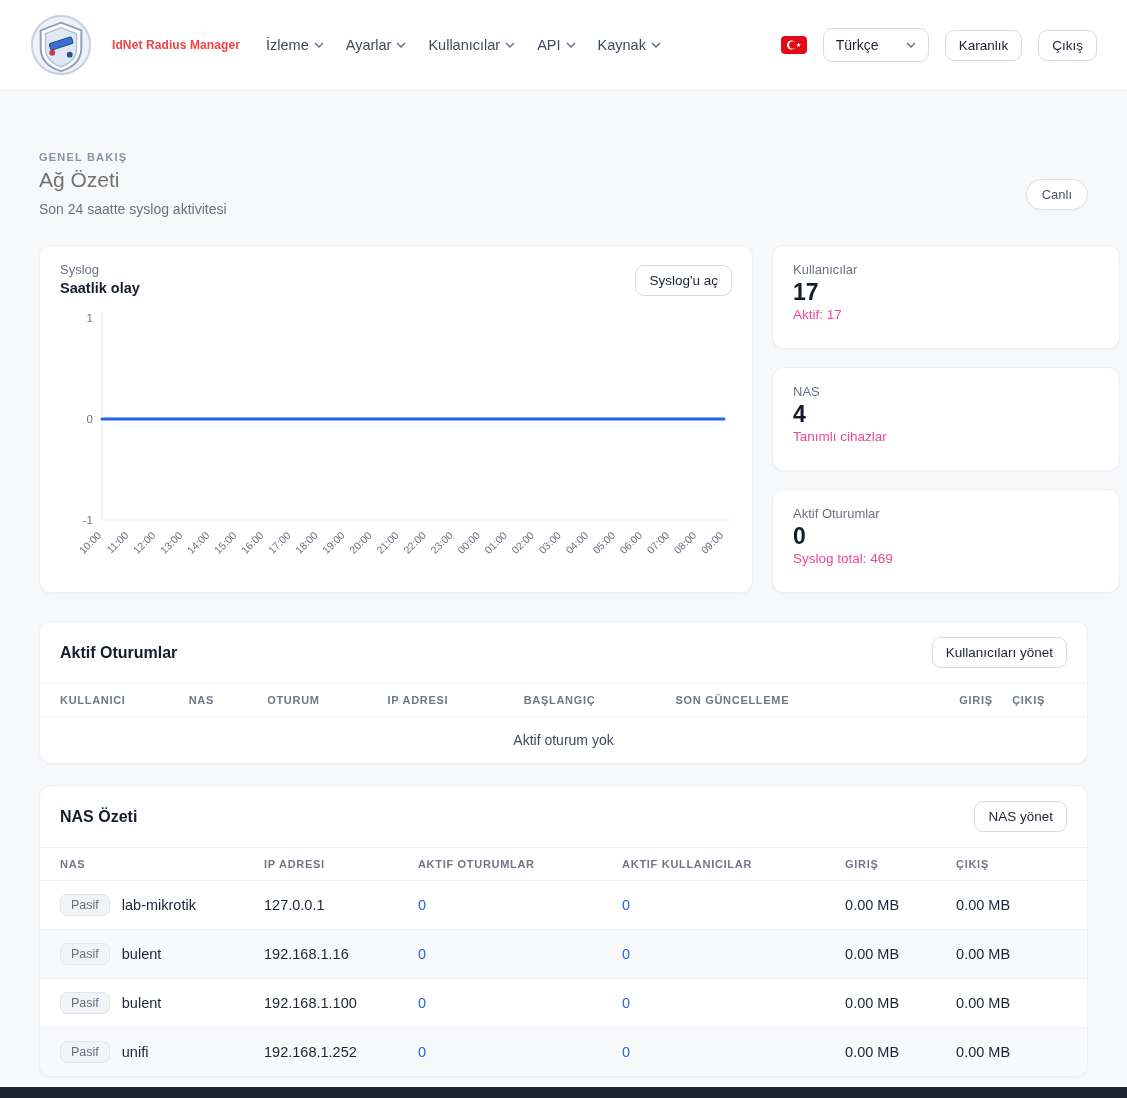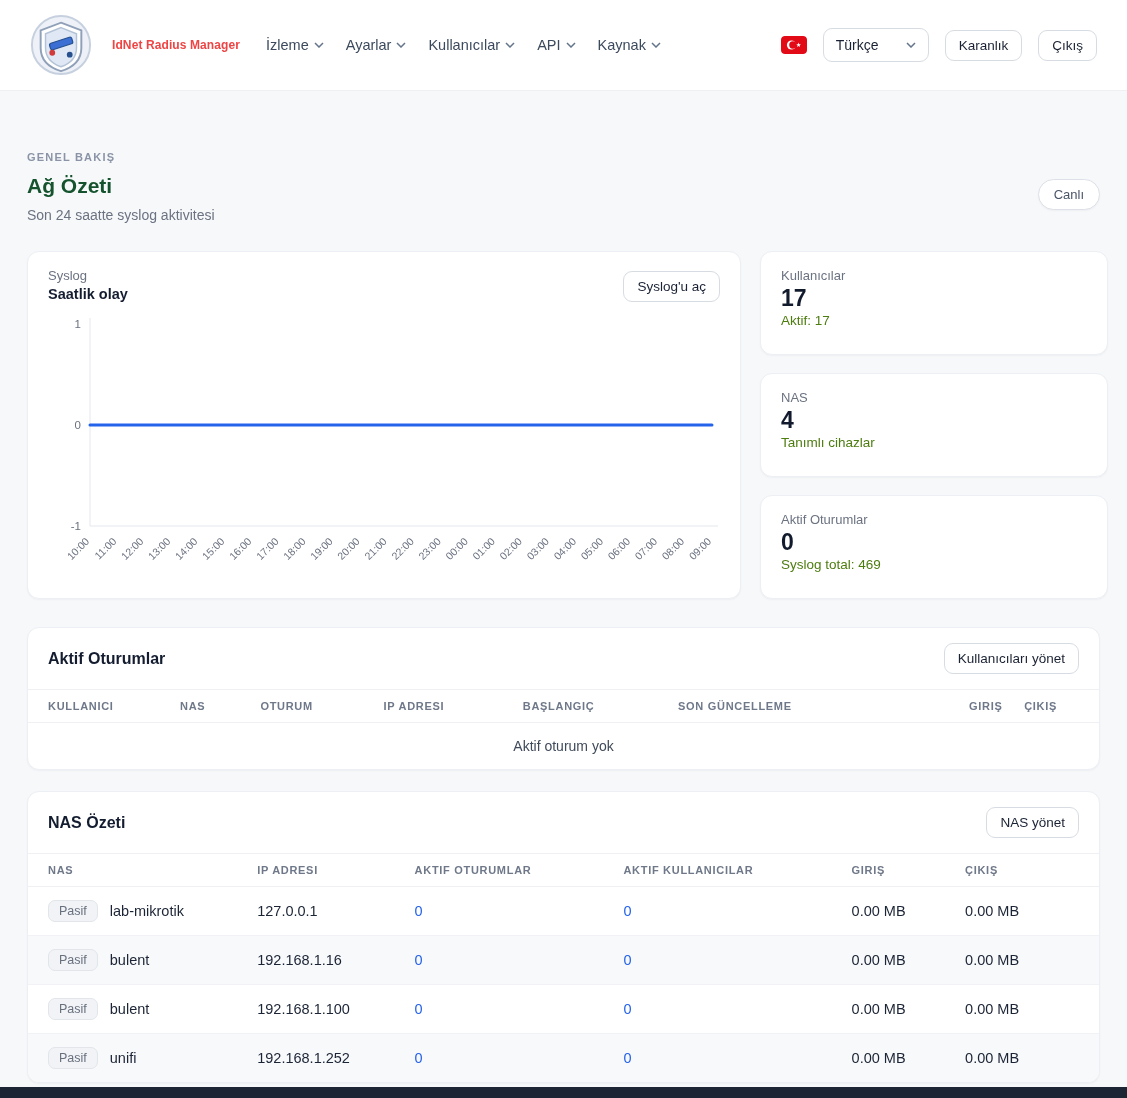--- a/index.html
+++ b/index.html
@@ -33,45 +33,45 @@
     width:106px; height:34px; padding:0 12px;
     border:1px solid #d7dce2; border-radius:9px; background:#fff;
     font-size:14px; color:#1a2233; cursor:pointer;
   }
   .btn {
     border:1px solid #d7dce2; background:#fff; border-radius:9px;
     padding:7px 13px; font-size:13.5px; color:#1a2233; cursor:pointer;
     font-family:"Liberation Sans", sans-serif;
   }
   
-  .content { padding: 0 27px; }
+  .content { padding: 0 39px; }
   .overview { margin-top:60px; position:relative; }
   .eyebrow { font-size:11px; font-weight:700; letter-spacing:1.2px; color:#8a94a6; }
-  .page-title { font-size:21px; font-weight:700; color:#14532d; margin-top:11px; }
+  .page-title { font-size:21px; font-weight:400; color:#737373; margin-top:5px; }
   .page-sub { font-size:14px; color:#6b7280; margin-top:9px; }
   .live-badge {
     position:absolute; right:0; top:28px;
     border:1px solid #dde1e7; border-radius:999px; background:#fff;
     padding:7px 15px; font-size:13px; color:#4a5568;
     box-shadow:0 1px 2px rgba(20,30,50,.04);
   }
   .main-grid { display:grid; grid-template-columns: 714px 348px; gap:19px; margin-top:28px; }
   .card {
     background:#fff; border:1px solid #eceff3; border-radius:12px;
     box-shadow:0 1px 2px rgba(20,30,50,.04);
   }
   .chart-card { padding:16px 20px 10px; }
   .chart-head { display:flex; justify-content:space-between; align-items:flex-end; }
   .chart-label { font-size:13px; color:#6b7280; }
   .chart-title { font-size:14.5px; font-weight:700; color:#141d30; margin-top:3px; }
   .stat-stack { display:flex; flex-direction:column; gap:18px; }
   .stat-card { padding:16px 20px; flex:1; }
   .stat-label { font-size:13px; color:#6b7280; }
   .stat-value { font-size:23px; font-weight:700; color:#121b2e; line-height:1.15; margin-top:2px; }
-  .stat-sub { font-size:13.5px; color:#4d7c0f; margin-top:2px; }
+  .stat-sub { font-size:13.5px; color:#ec4899; margin-top:2px; }
   
   .table-card { margin-top:28px; overflow:hidden; }
   .table-card.second { margin-top:21px; }
   .card-head { display:flex; justify-content:space-between; align-items:center; padding:15px 20px; }
   .card-head h3 { font-size:16px; font-weight:700; color:#141d30; }
   table { width:100%; border-collapse:collapse; table-layout:fixed; }
   th {
     text-align:left; font-size:11px; font-weight:700; letter-spacing:.7px;
     color:#6e7889; padding:10px 0 10px 0;
     border-top:1px solid #eef0f3; border-bottom:1px solid #eef0f3;

